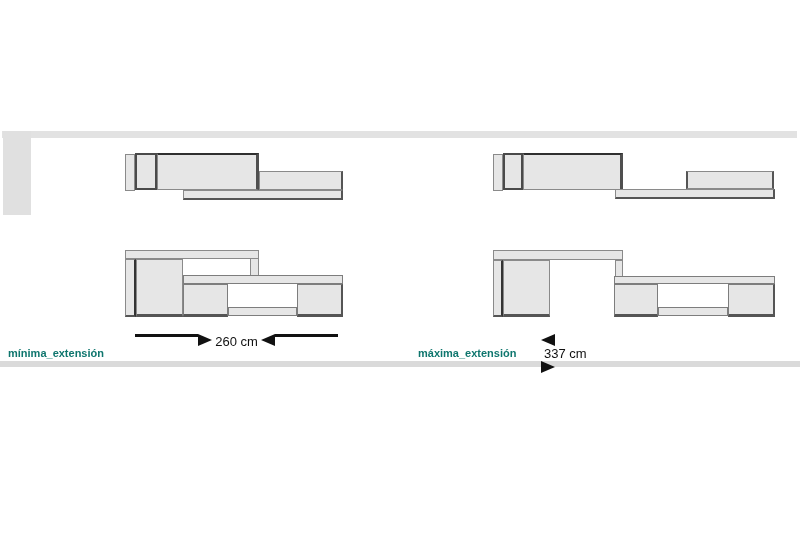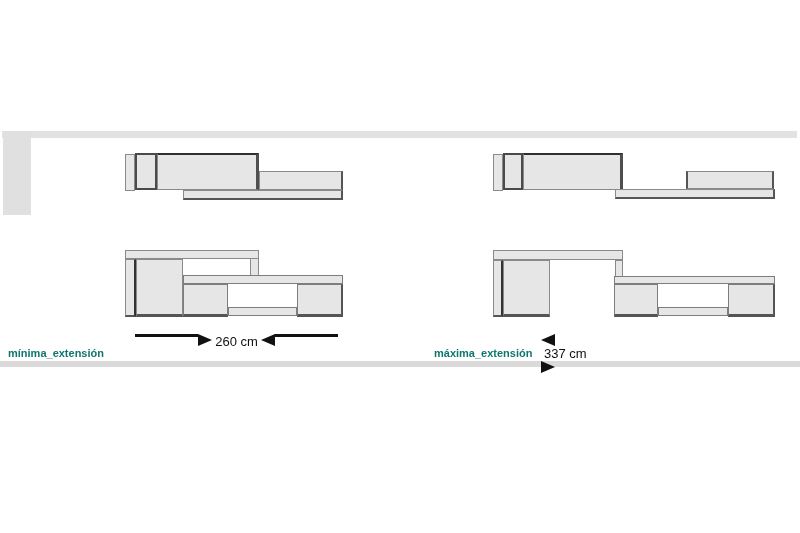--- a/index.html
+++ b/index.html
@@ -71,16 +71,16 @@
     <div class="p" style="left:728px;top:284px;width:47px;height:33px;border-color:#7d7d7d;border-bottom:3px solid #555;border-right:2px solid #555;"></div>
 
     <div class="dim" style="left:541px;top:334px;width:196px;height:15px;flex-direction:column;">
       <div class="tri-l"></div>
       <div class="dline"></div>
       <div class="dimtext">337 cm</div>
       <div class="dline"></div>
       <div class="tri-r"></div>
     </div>
 
-    <div class="figlabel" style="left:418px;top:347px;margin-left:16px;">máxima_extensión</div>
+    <div class="figlabel" style="left:418px;top:347px;">máxima_extensión</div>
   </div>
 
 </div>
 
 </body></html>

